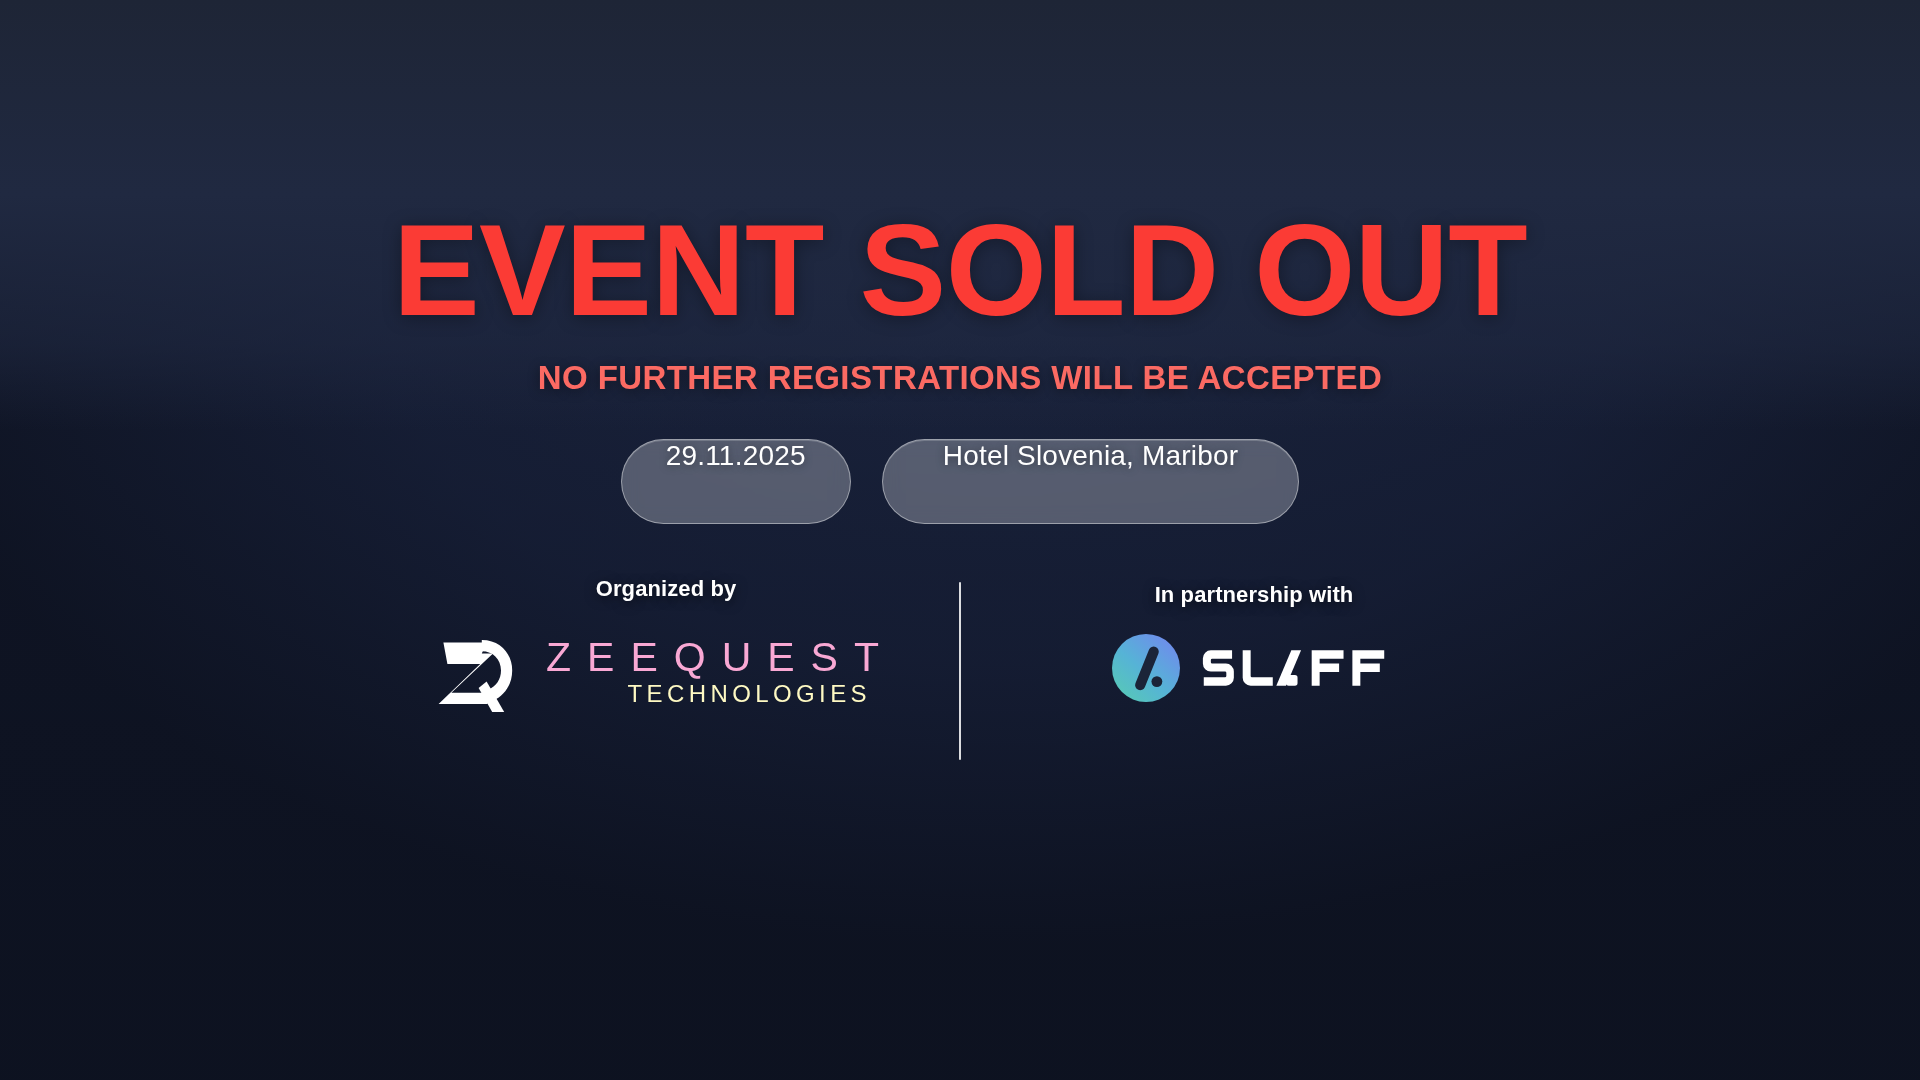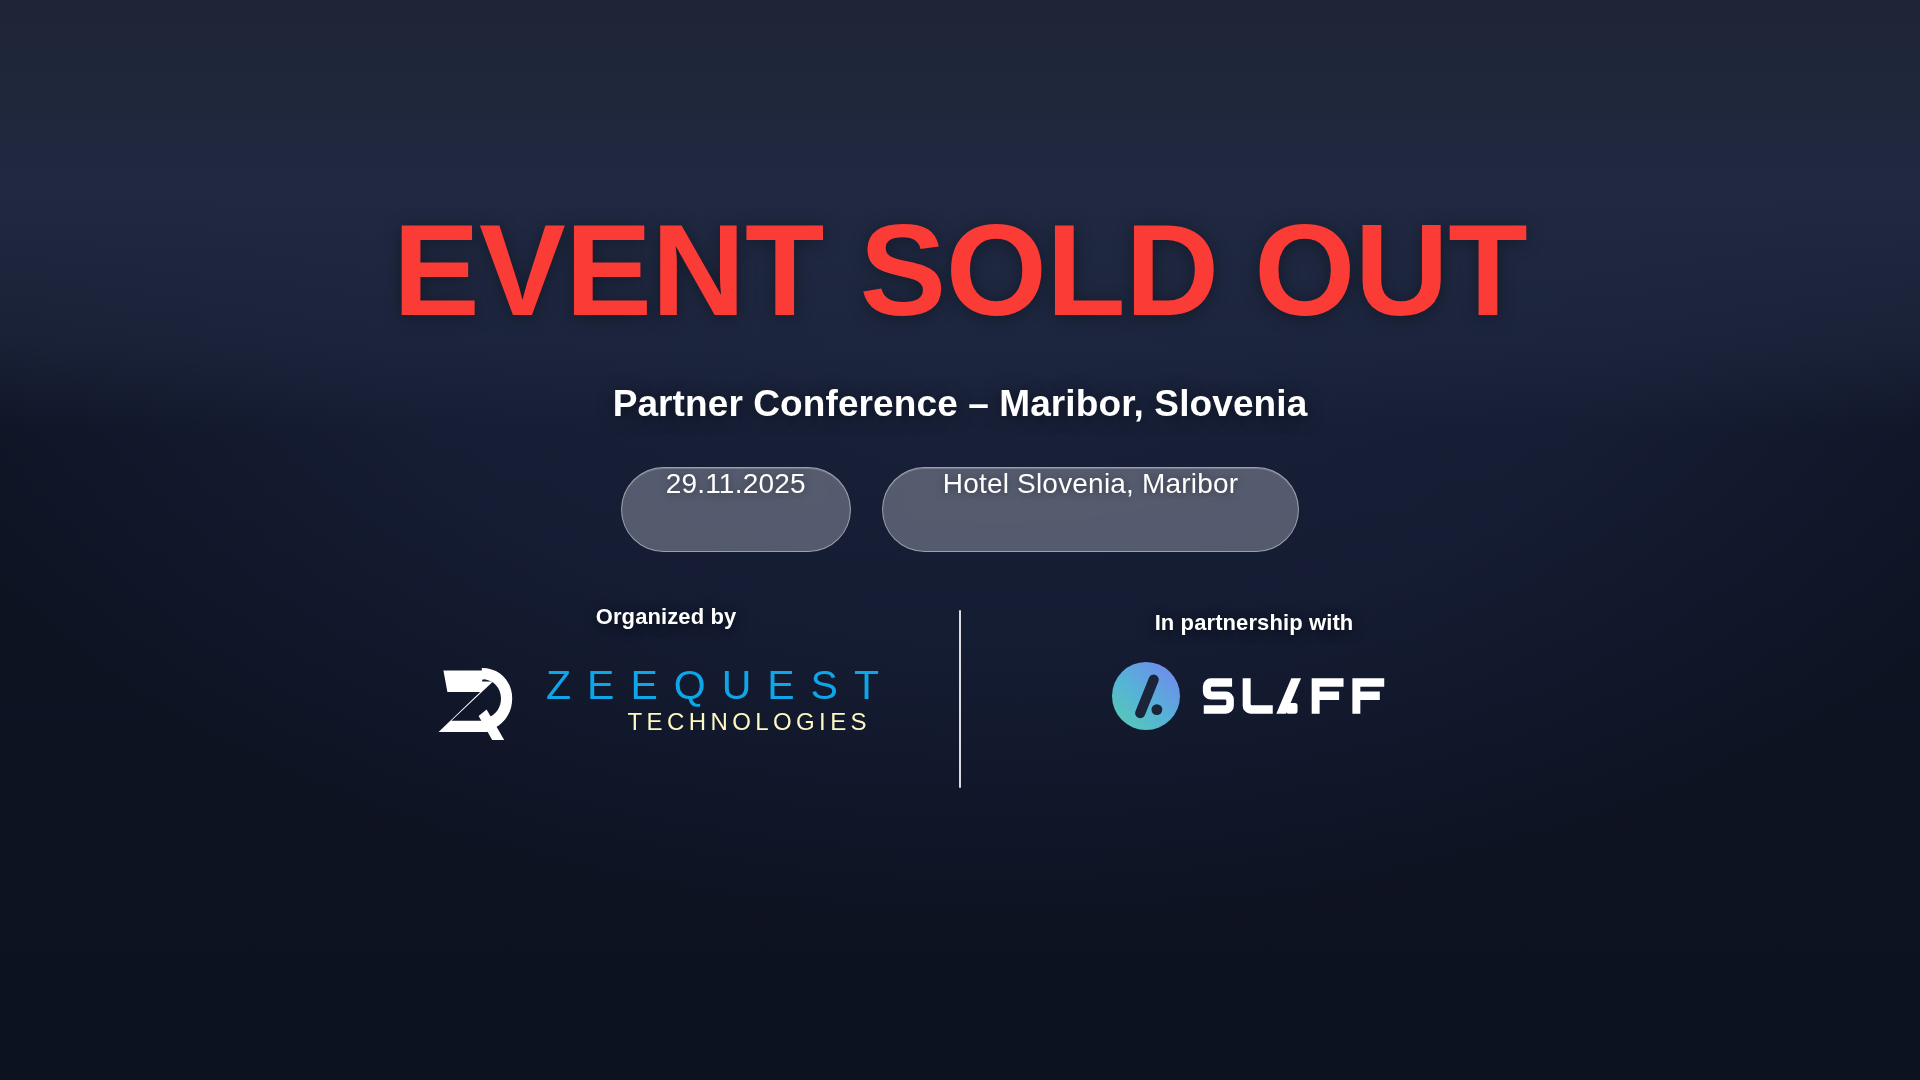--- a/index.html
+++ b/index.html
@@ -170,21 +170,21 @@
   
   .zq-lockup {
     margin-top:30px;
     display:flex; align-items:center; gap:26px;
   }
   .zq-mark { width:80px; height:80px; flex:0 0 auto; }
   .zq-words { display:flex; flex-direction:column; }
   .zq-name {
     font-size:41px;
     font-weight:400;
-    color:#0ea5e9;
+    color:#f9a8d4;
     letter-spacing:16px;
     line-height:1.05;
     white-space:nowrap;
     text-indent:3px;
   }
   .zq-sub {
     font-size:24px;
     font-weight:400;
     color:#fef9c3;
     letter-spacing:4.4px;
@@ -209,22 +209,22 @@
 <div class="stage">
 
   <div class="photo"></div>
   <div class="scrim"></div>
   <div class="scrim-top"></div>
 
   <div class="content">
 
     <div class="headline">EVENT SOLD OUT</div>
 
-
-    <div class="eventline">Partner Conference – Maribor, Slovenia</div>
+    <div class="subhead">NO FURTHER REGISTRATIONS WILL BE ACCEPTED</div>
+
 
     <div class="pills">
 
       <div class="pill">
         <span>29.11.2025</span>
       </div>
 
 
       <div class="pill venue">
         <span>Hotel Slovenia, Maribor</span>

